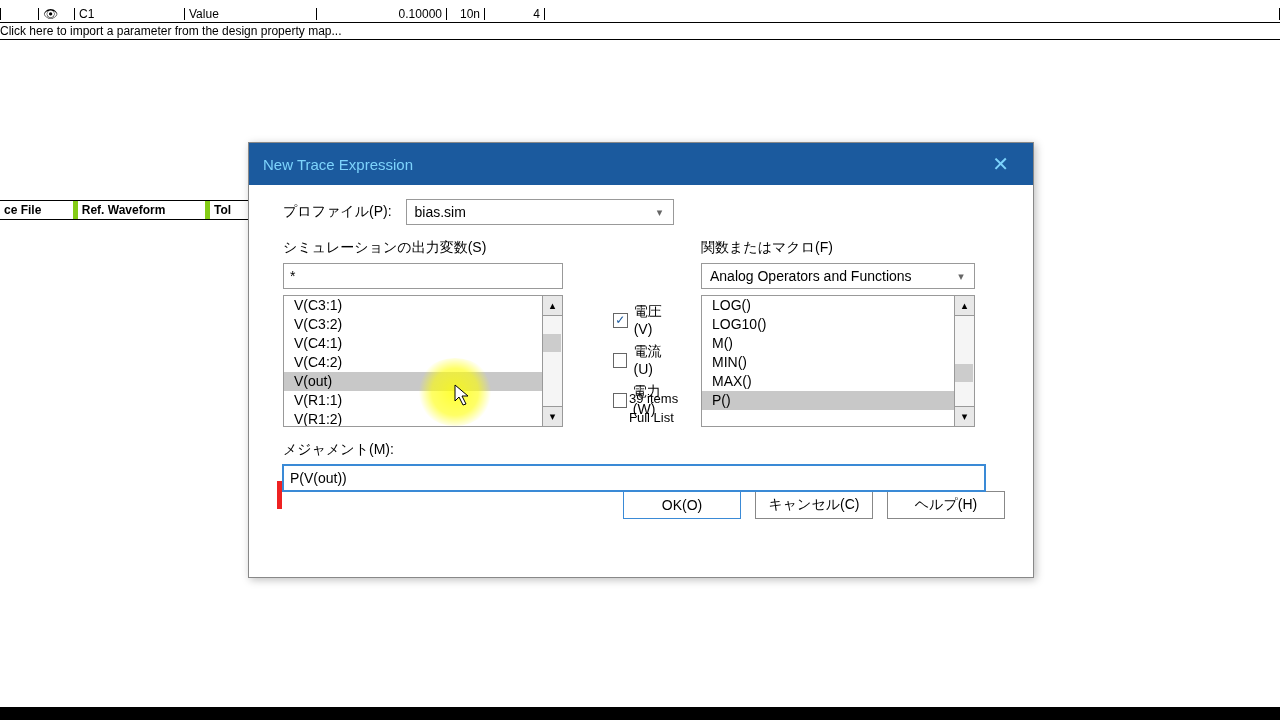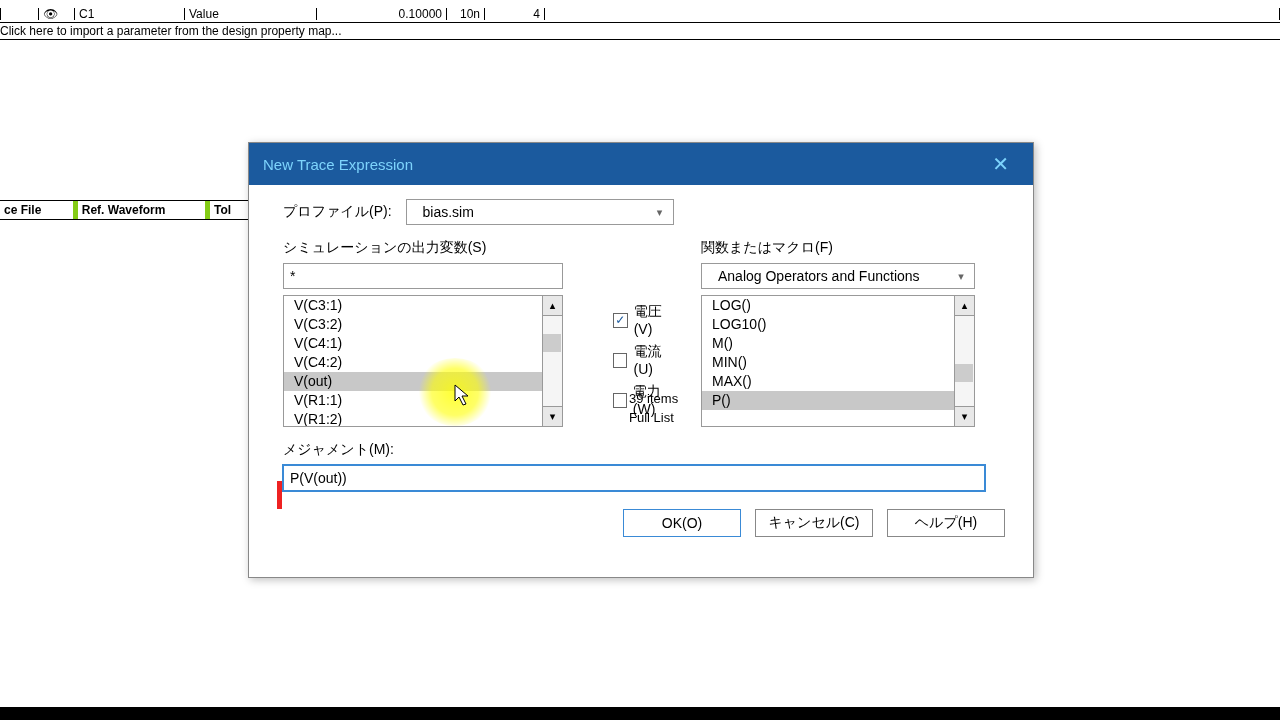--- a/index.html
+++ b/index.html
@@ -28,21 +28,21 @@
   position: absolute; left: 248px; top: 142px; width: 786px; height: 436px;
   background: #fff; border: 1px solid #888; box-shadow: 2px 2px 8px rgba(0,0,0,0.25);
 }
 .titlebar { background: #1b5a9e; color: #7dd3fc; height: 42px; display: flex; align-items: center; padding: 0 14px; font-size: 15px; }
 .titlebar .close { margin-left: auto; font-size: 20px; cursor: pointer; padding: 0 10px; }
 
 .dlg-body { padding: 14px 28px 18px 34px; font-size: 14px; }
 
 .row-profile { display: flex; align-items: center; margin-bottom: 14px; gap: 14px; }
 .row-profile label { font-size: 14px; }
-.combo { border: 1px solid #999; background: #fff; height: 26px; display: flex; align-items: center; padding: 0 16px; position: relative; }
+.combo { border: 1px solid #999; background: #fff; height: 26px; display: flex; align-items: center; padding: 0 8px; position: relative; }
 .combo .arrow { position: absolute; right: 4px; top: 3px; width: 18px; height: 18px; display: flex; align-items: center; justify-content: center; color: #666; font-size: 11px; }
 .profile-combo { width: 268px; }
 
 .cols { display: flex; gap: 22px; }
 .left-col { width: 396px; }
 .right-col { width: 296px; }
 
 .sec-label { font-size: 14px; margin-bottom: 6px; }
 
 .filter-input { width: 280px; height: 26px; border: 1px solid #999; padding: 0 6px; font-size: 14px; margin-bottom: 6px; display: flex; align-items: center; }
@@ -69,21 +69,21 @@
 .count-info { position: absolute; left: 346px; top: 152px; font-size: 13px; }
 .count-info div { margin-bottom: 4px; }
 
 .left-col { position: relative; }
 
 .measure-row { margin-top: 14px; }
 .measure-input { width: 702px; height: 26px; border: 1px solid #3a8ad6; outline: 1px solid #3a8ad6; padding: 0 6px; font-size: 14px; display: flex; align-items: center; }
 
 .red-marker { position: absolute; left: 28px; top: 338px; width: 5px; height: 28px; background: #e22; }
 
-.btn-row { display: flex; gap: 14px; justify-content: flex-end; margin-top: 18px; padding-right: 0; }
+.btn-row { display: flex; gap: 14px; justify-content: flex-end; padding-right: 0; }
 .btn { width: 118px; height: 28px; border: 1px solid #888; background: #fff; font-size: 14px; cursor: pointer; display: flex; align-items: center; justify-content: center; }
 .btn.primary { border: 1px solid #3a8ad6; }
 
 
 .highlight-spot { position: absolute; left: 416px; top: 358px; width: 78px; height: 68px; background: radial-gradient(circle, rgba(255,255,0,0.8) 0%, rgba(255,255,0,0.6) 45%, rgba(255,255,0,0) 70%); border-radius: 50%; pointer-events: none; }
 .cursor-arrow { position: absolute; left: 454px; top: 384px; pointer-events: none; }
 
 .bottom-bar { position: absolute; bottom: 0; left: 0; right: 0; height: 13px; background: #000; }
 </style>
 </head>

